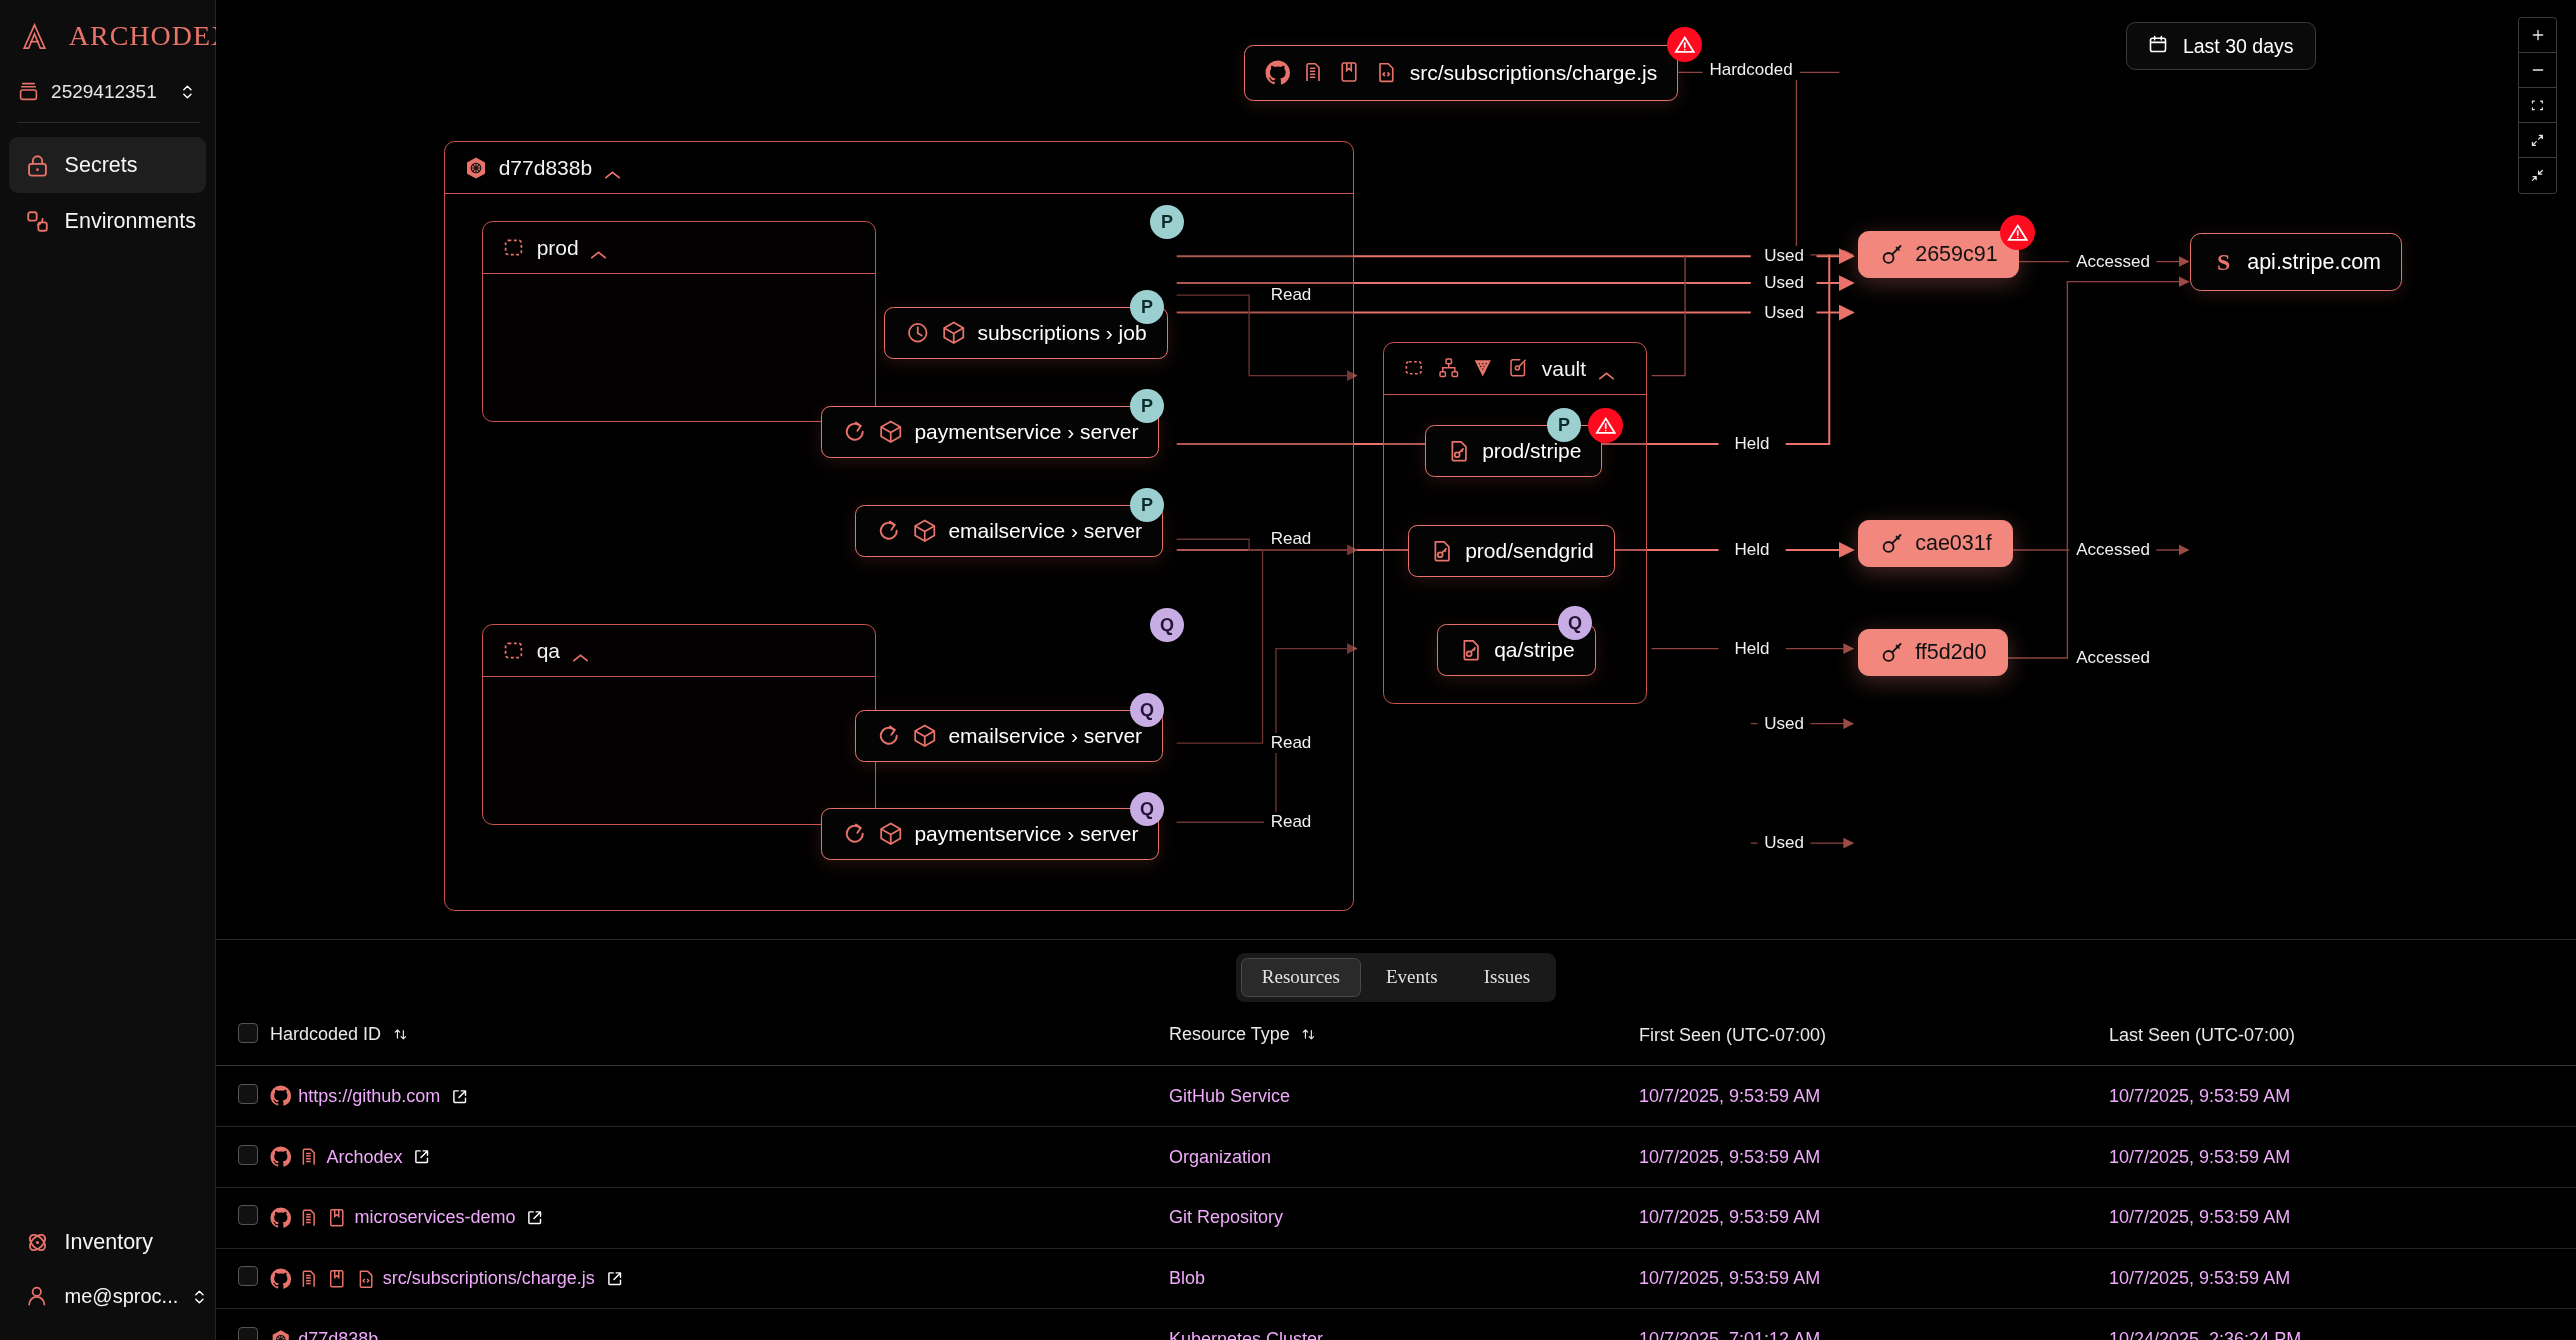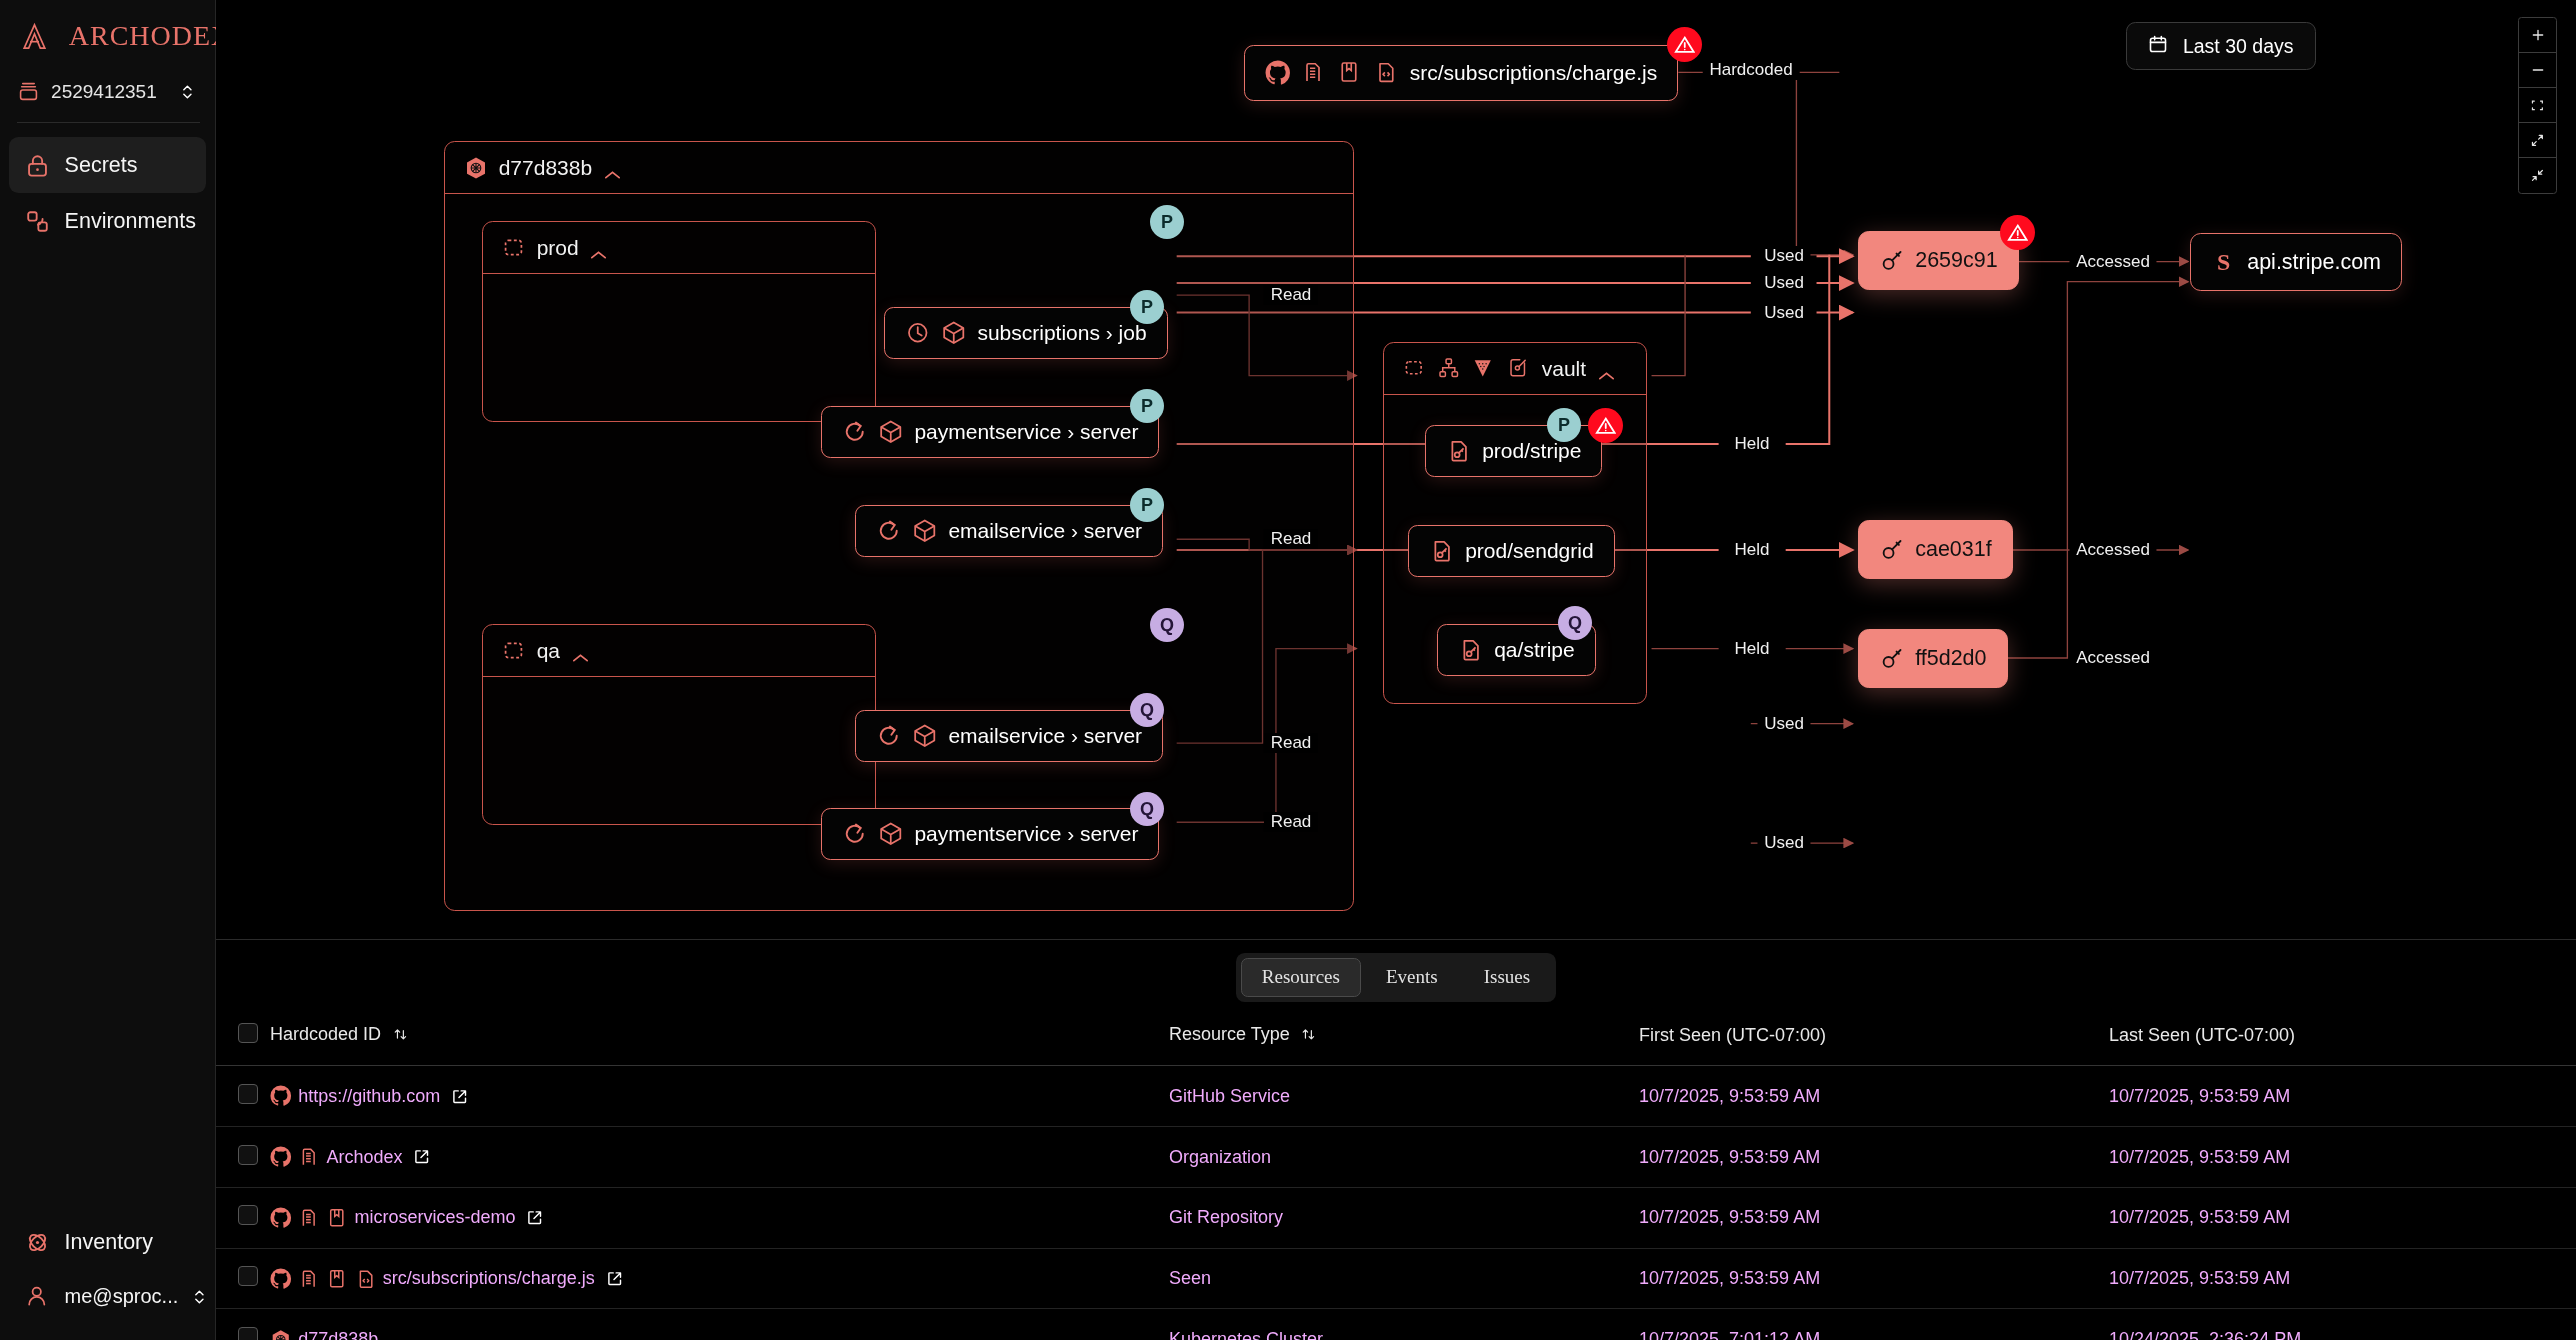--- a/index.html
+++ b/index.html
@@ -81,21 +81,21 @@
     display: flex; align-items: center; gap: 10.7px;
     border: 1px solid #E8736A; border-radius: 9.4px;
     background: #040404; color: #FFFFFF;
     padding: 0 20px; height: 52px; white-space: nowrap;
     font-size: 21px; cursor: pointer;
     box-shadow: 0 4px 17.4px rgba(232,115,106,0.16);
   }
   .node .ico { width: 25.5px; height: 25.5px; flex: 0 0 25.5px; }
   .node.secret-key {
     background: #F2877E; border-color: #F2877E; color: #111;
-    font-size: 21.5px; height: 59px; border-radius: 10.7px;
+    font-size: 21.5px; height: 47px; border-radius: 10.7px;
     box-shadow: 0 5.4px 23px rgba(242,135,126,0.3);
   }
   .node.ext { height: 58px; border-radius: 10.7px; font-size: 21.5px; }
 
   .group {
     position: absolute; z-index: 5;
     border: 1px solid #C9554C; border-radius: 10.7px; background: rgba(8,3,3,0.25);
   }
   .group-head {
     display: flex; align-items: center; gap: 10.7px;
@@ -844,21 +844,21 @@
                 </span>
                 <span class="lnk">src/subscriptions/charge.js</span>
                 <span class="ext-ico">
                   <svg viewBox="0 0 24 24" width="17.4" height="17.4" fill="none" stroke="#FFFFFF" stroke-width="2" stroke-linecap="round" stroke-linejoin="round">
                       <path d="M10 4 H5 a1 1 0 0 0 -1 1 v14 a1 1 0 0 0 1 1 h14 a1 1 0 0 0 1 -1 v-5"></path>
                       <path d="M14 4 h6 v6 M20 4 L11 13"></path>
                     </svg>
                 </span>
               </span>
             </td>
-            <td class="col-type">Seen</td>
+            <td class="col-type">Blob</td>
             <td class="col-first">10/7/2025, 9:53:59 AM</td>
             <td class="col-last">10/7/2025, 9:53:59 AM</td>
           </tr>
 
           <tr>
             <td class="col-cb"><span class="cb"></span></td>
             <td class="col-id">
               <span class="idcell">
                 <span class="ico">
                   <svg viewBox="0 0 32 32" width="21.5" height="21.5">

